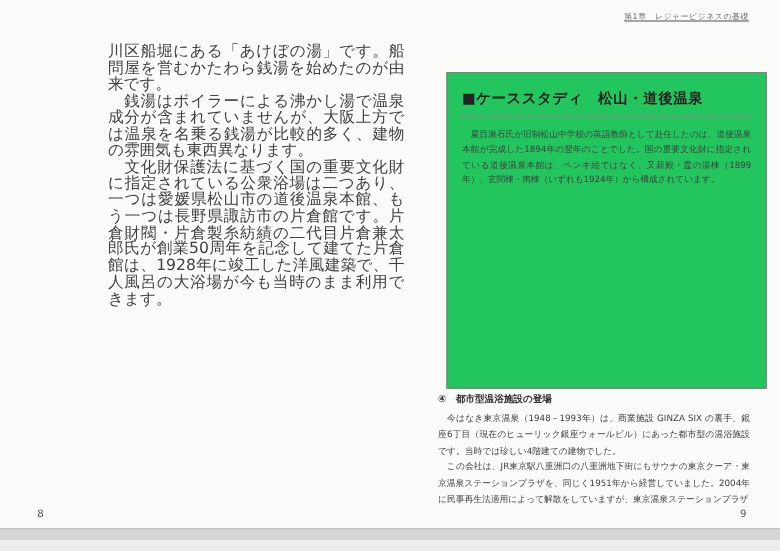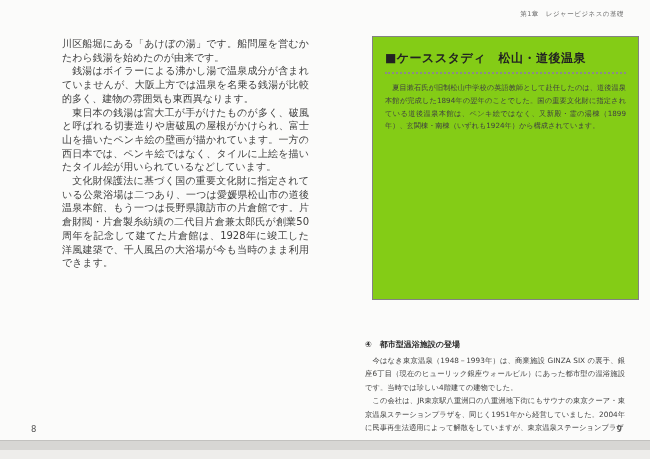--- a/index.html
+++ b/index.html
@@ -13,75 +13,74 @@
   .spread{
     position:absolute;left:0;top:0;width:650px;height:450px;
     background:#fbfbfa;
   }
   .bottom-band{
     position:absolute;left:0;bottom:0;width:650px;height:9px;
     background:#d7d6d4;border-top:1px solid #c2c1bf;
   }
   .page-header{
     position:absolute;top:10px;right:26px;
-    font-size:6.5px;color:#6b6b6b;letter-spacing:.5px;
+    font-size:6.5px;color:#6b6b6b;letter-spacing:.5px;text-decoration:underline;
   }
   
   .left-col{
-    position:absolute;left:62px;top:37px;width:247px;
-    font-size:10px;line-height:13.7px;text-align:justify;
+    position:absolute;left:90px;top:37px;width:247px;
+    font-size:13px;line-height:13.7px;text-align:justify;
     color:#404040;
   }
   .left-col p{margin:0;}
   .pageno{
     position:absolute;bottom:16px;font-size:8.5px;color:#555;
   }
   .pageno.left{left:31px;}
   .pageno.right{right:28px;}
   
   .case-box{
-    position:absolute;left:372px;top:36px;width:267px;height:264px;
+    position:absolute;left:372px;top:60px;width:267px;height:264px;
     border:1px solid #828282;box-sizing:border-box;
-    padding:11px 12px 0 12px;background:#84cc16;
+    padding:11px 12px 0 12px;background:#22c55e;
   }
   .case-title{
     font-size:12px;font-weight:bold;color:#222;
     letter-spacing:.5px;margin:2px 0 5px 0;white-space:nowrap;
   }
   .case-divider{
     border:0;border-bottom:2px dotted #8a8a8a;
     margin:0 0 8px 0;height:0;
   }
   .case-body{
     font-size:7.2px;line-height:12.8px;text-align:justify;color:#404040;
   }
   .case-body p{margin:0;}
   
   .section{
     position:absolute;left:365px;top:327px;width:260px;
   }
   .sec-heading{
-    font-size:8px;font-weight:bold;color:#2e2e2e;margin:12px 0 4px 0;
+    font-size:8px;font-weight:bold;color:#2e2e2e;margin:0 0 4px 0;
   }
   .sec-body{
     font-size:7.3px;line-height:13.4px;text-align:justify;color:#404040;
   }
   .sec-body p{margin:0;}
 </style>
 </head>
 <body>
 
 <div class="spread">
 
   <div class="page-header">第1章　レジャービジネスの基礎</div>
 
   <div class="left-col">
     <p>川区船堀にある「あけぼの湯」です。船問屋を営むかたわら銭湯を始めたのが由来です。</p>
     <p>　銭湯はボイラーによる沸かし湯で温泉成分が含まれていませんが、大阪上方では温泉を名乗る銭湯が比較的多く、建物の雰囲気も東西異なります。</p>
-    <p>　東日本の銭湯は宮大工が手がけたものが多く、破風と呼ばれる切妻造りや唐破風の屋根がかけられ、富士山を描いたペンキ絵の壁画が描かれています。一方の西日本では、ペンキ絵ではなく、タイルに上絵を描いたタイル絵が用いられているなどしています。</p>
     <p>　文化財保護法に基づく国の重要文化財に指定されている公衆浴場は二つあり、一つは愛媛県松山市の道後温泉本館、もう一つは長野県諏訪市の片倉館です。片倉財閥・片倉製糸紡績の二代目片倉兼太郎氏が創業50周年を記念して建てた片倉館は、1928年に竣工した洋風建築で、千人風呂の大浴場が今も当時のまま利用できます。</p>
   </div>
 
   <div class="pageno left">8</div>
 
   <div class="case-box">
     <div class="case-title">■ケーススタディ　松山・道後温泉</div>
     <hr class="case-divider">
     <div class="case-body">
       <p>　夏目漱石氏が旧制松山中学校の英語教師として赴任したのは、道後温泉本館が完成した1894年の翌年のことでした。国の重要文化財に指定されている道後温泉本館は、ペンキ絵ではなく、又新殿・霊の湯棟（1899年）、玄関棟・南棟（いずれも1924年）から構成されています。</p>

